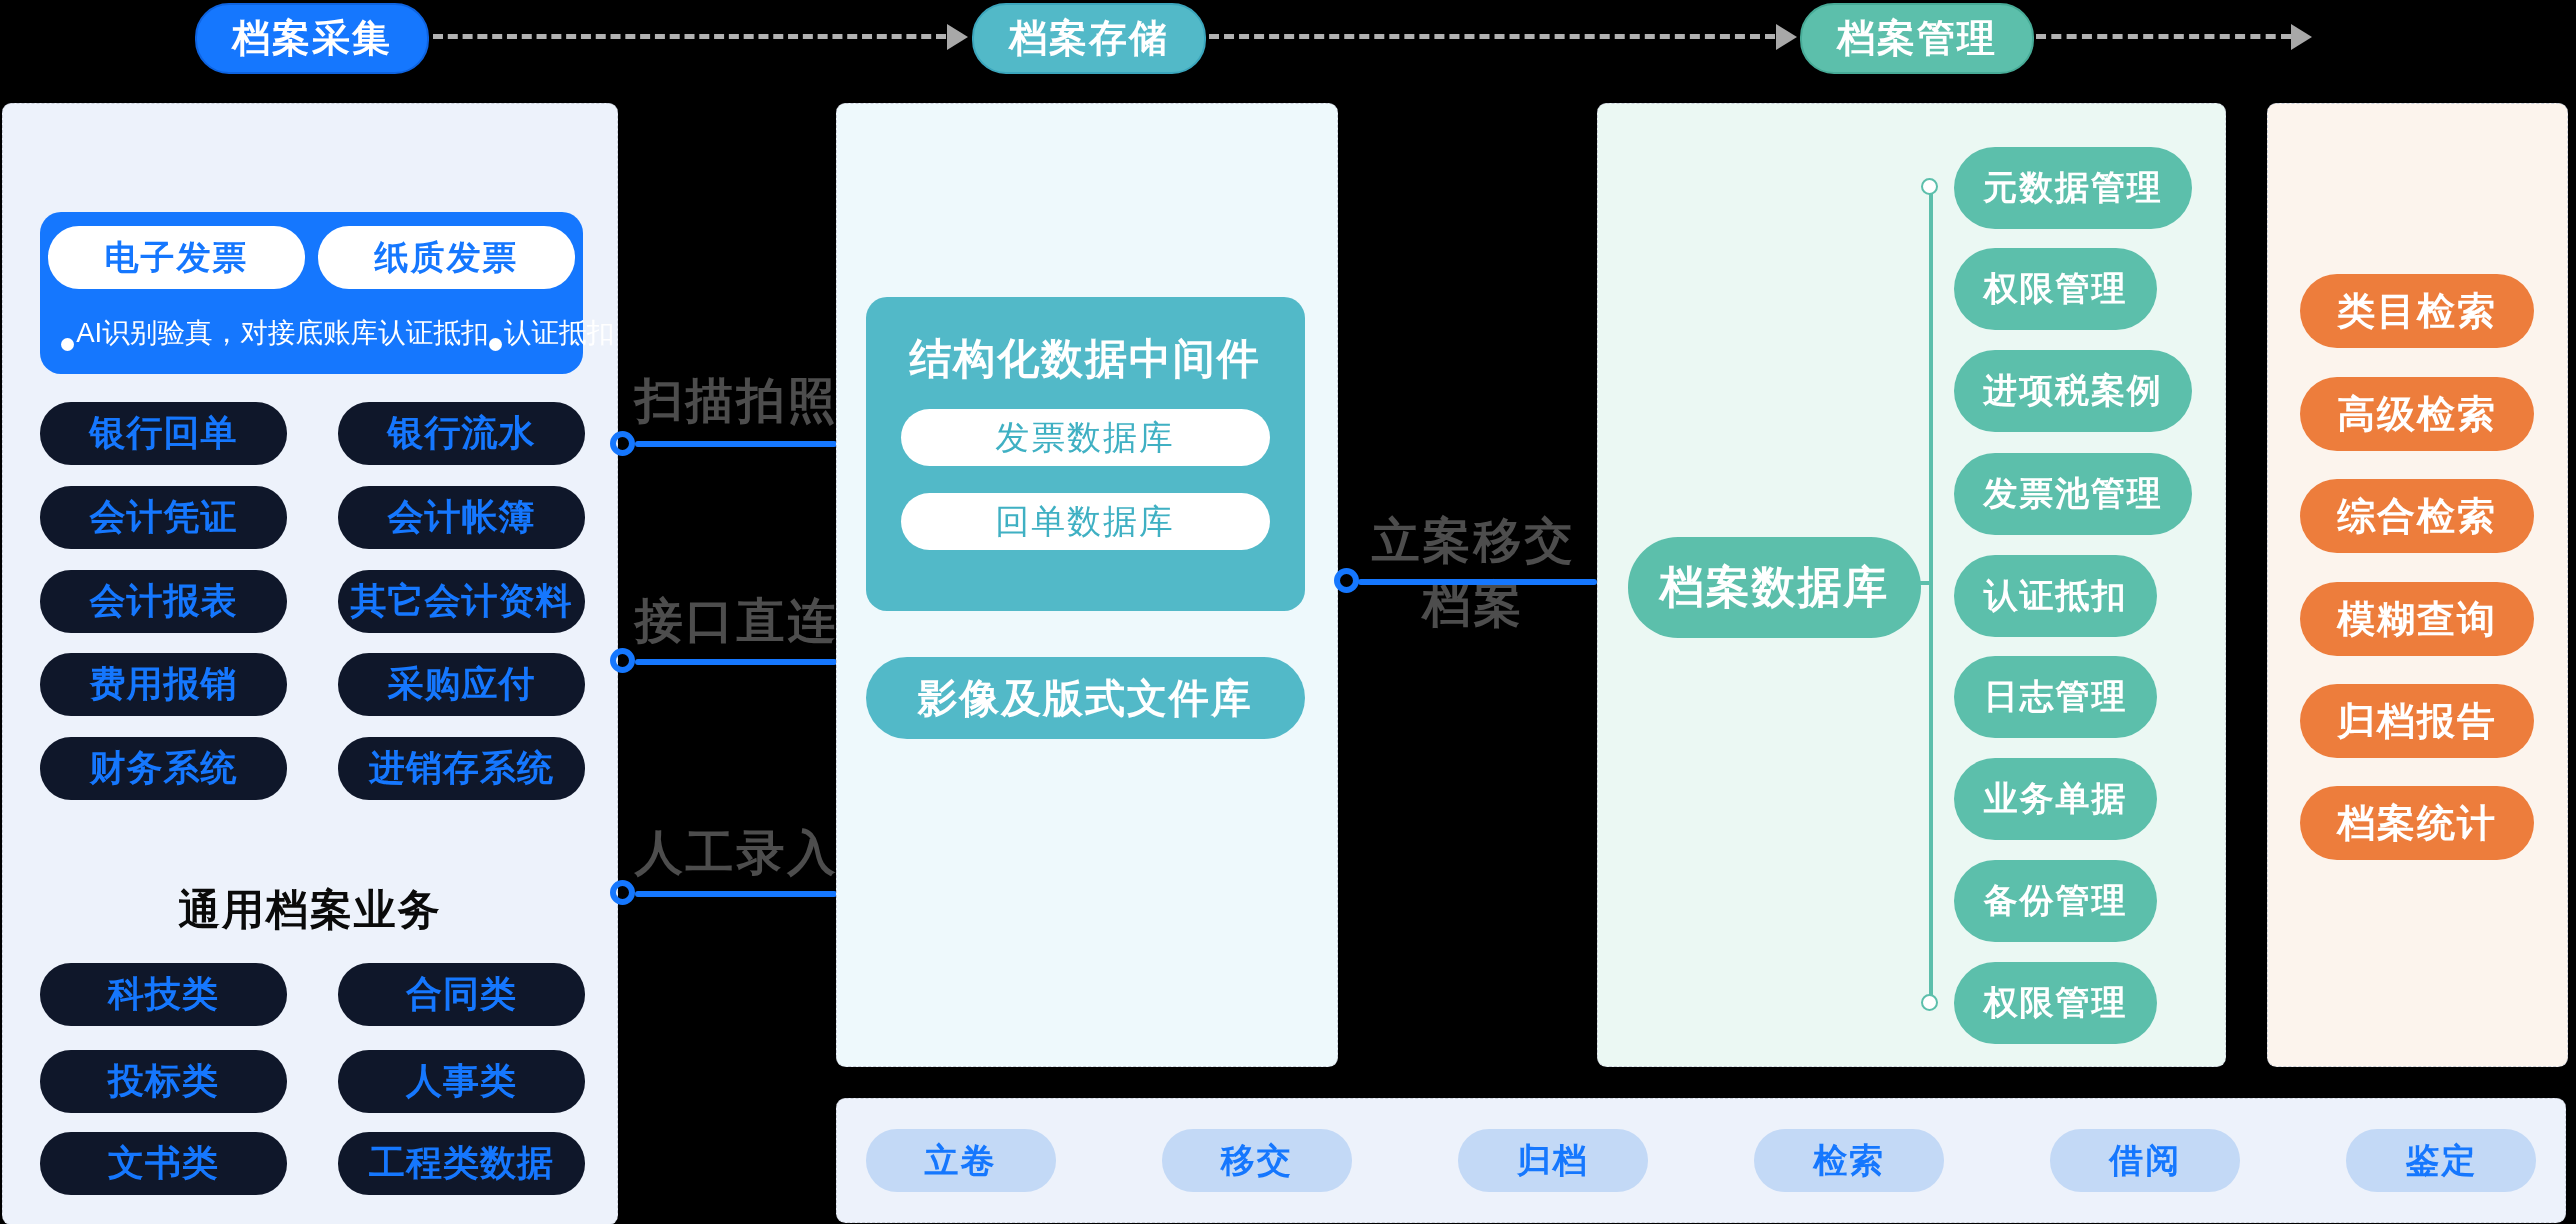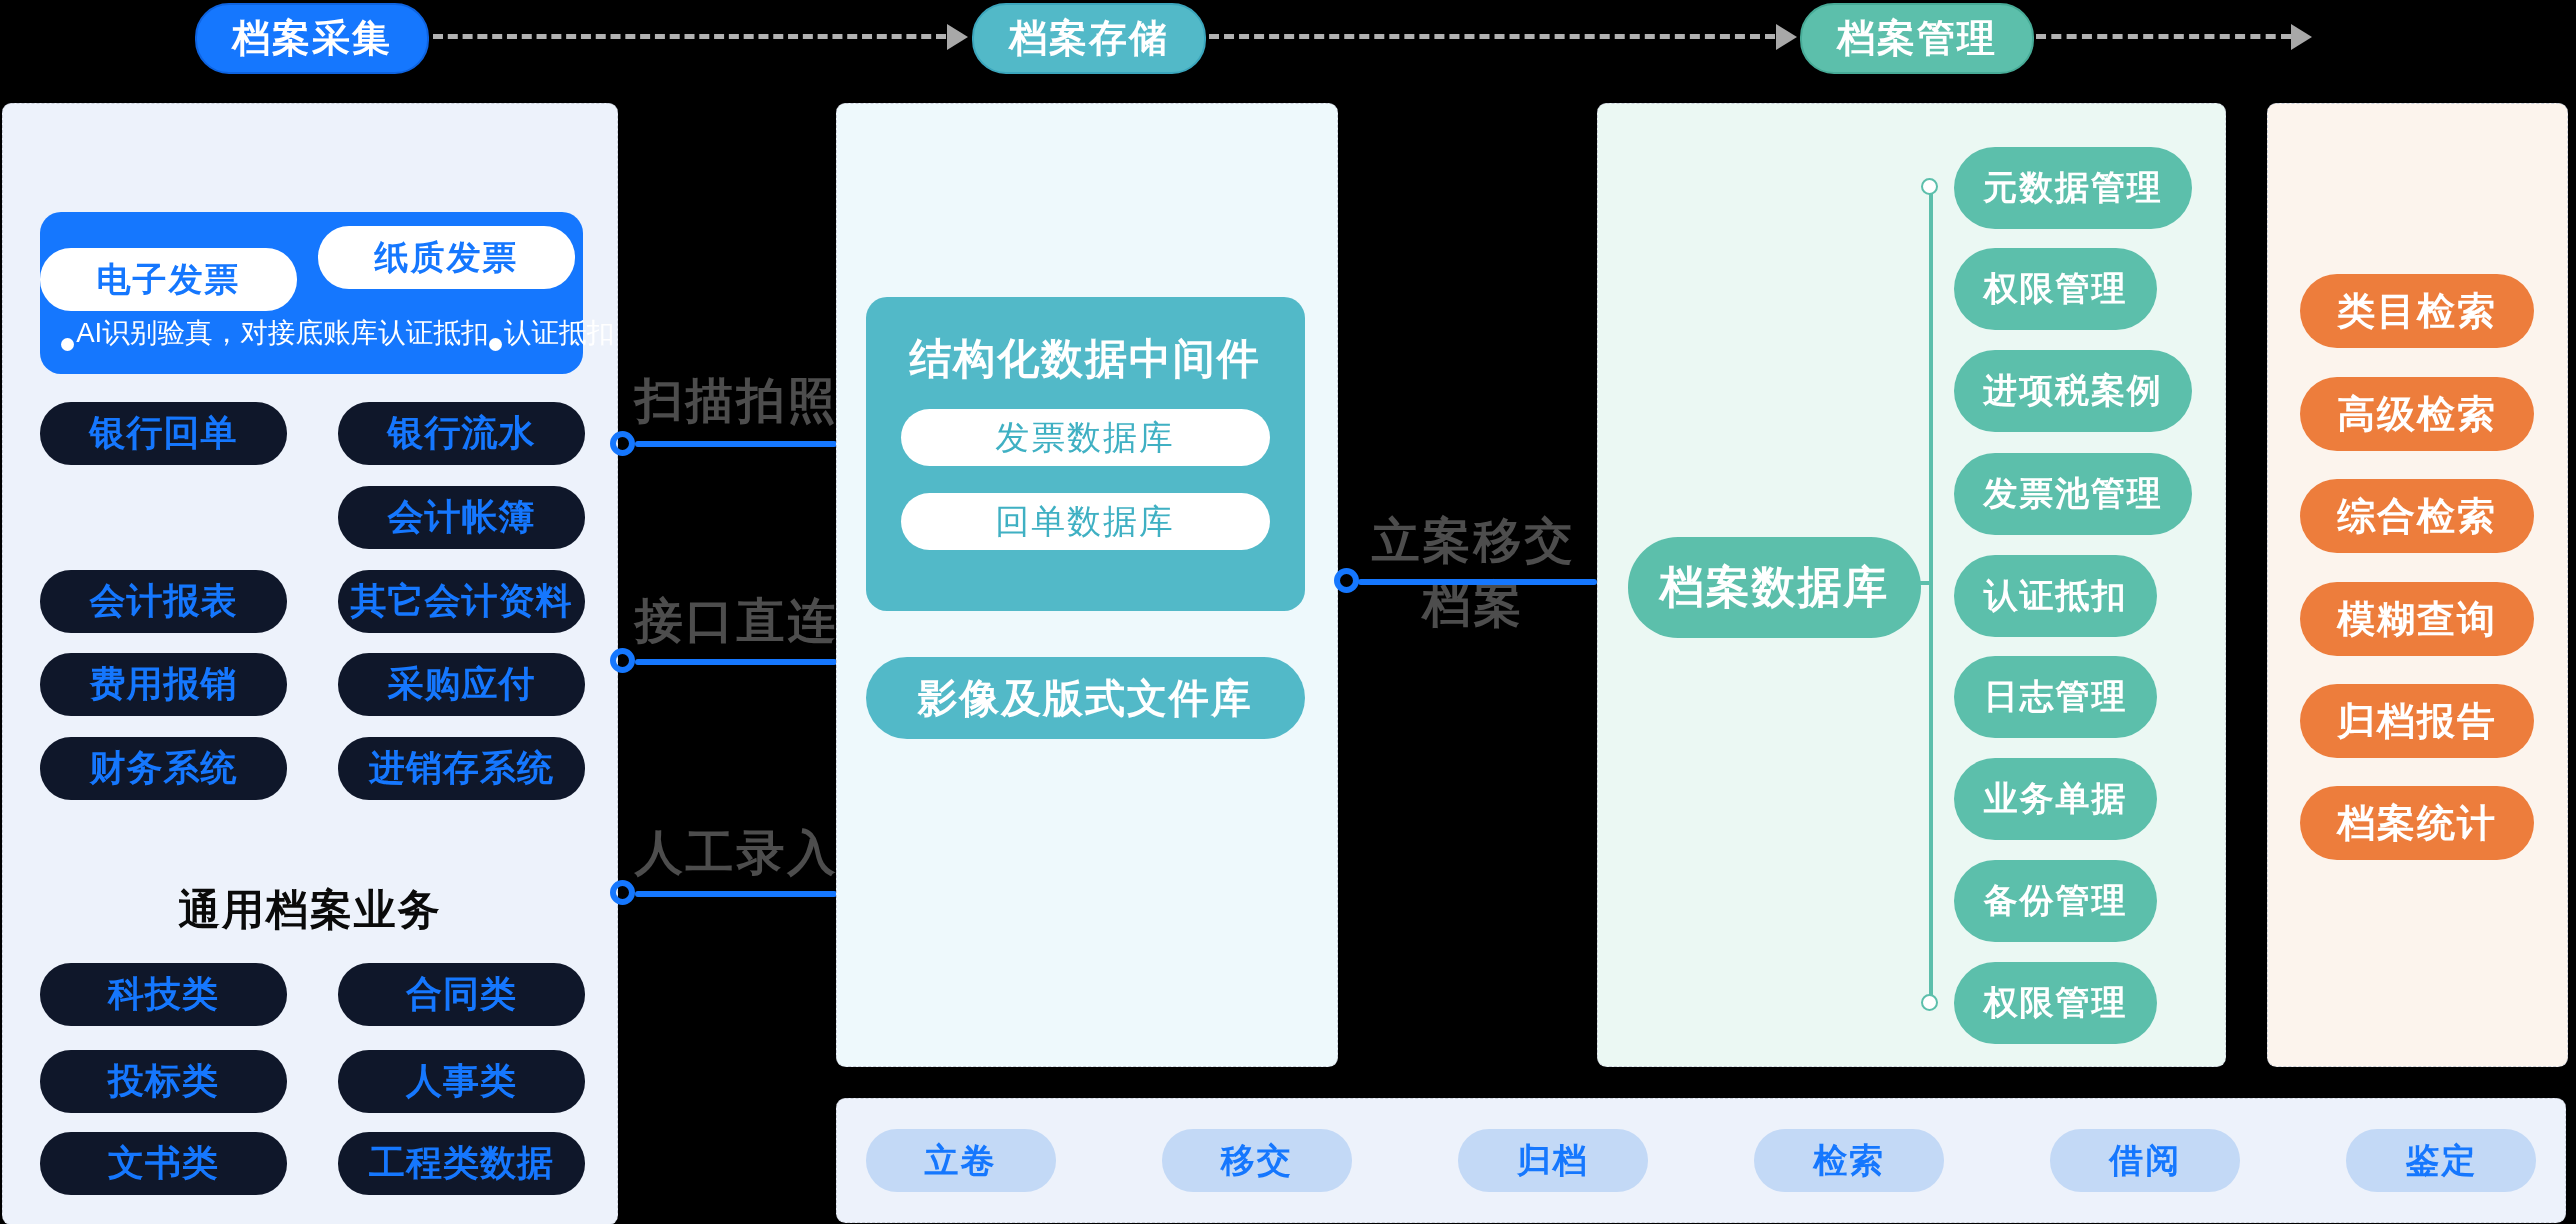--- a/index.html
+++ b/index.html
@@ -104,36 +104,37 @@
   <div class="arrowhead" style="left:947px;"></div>
   <div class="dashline" style="left:1209px;width:566px;"></div>
   <div class="arrowhead" style="left:1776px;"></div>
   <div class="dashline" style="left:2036px;width:255px;"></div>
   <div class="arrowhead" style="left:2291px;"></div>
 
   <div class="panel left">
     <div class="ptitle" style="top:131px;">会计档案类业务</div>
 
     <div class="invoice-box">
-      <div class="invoice-tab" style="left:0;margin-top:22px;">电子发票</div>
+      <div class="invoice-tab" style="left:8px;">电子发票</div>
       <div class="invoice-tab" style="left:278px;">纸质发票</div>
       <div class="invoice-bullets">
         <span class="bullet">
             <span class="dot"></span>
             <span>AI识别验真，对接底账库认证抵扣</span>
           </span>
         <span class="bullet">
             <span class="dot"></span>
             <span>认证抵扣</span>
           </span>
       </div>
     </div>
 
     <div class="lpill c1" style="top:298px;">银行回单</div>
     <div class="lpill c2" style="top:298px;">银行流水</div>
+    <div class="lpill c1" style="top:382px;">会计凭证</div>
     <div class="lpill c2" style="top:382px;">会计帐簿</div>
     <div class="lpill c1" style="top:466px;">会计报表</div>
     <div class="lpill c2" style="top:466px;">其它会计资料</div>
     <div class="lpill c1" style="top:549px;">费用报销</div>
     <div class="lpill c2" style="top:549px;">采购应付</div>
     <div class="lpill c1" style="top:633px;">财务系统</div>
     <div class="lpill c2" style="top:633px;">进销存系统</div>
 
     <div class="ptitle" style="top:778px;">通用档案业务</div>
 

